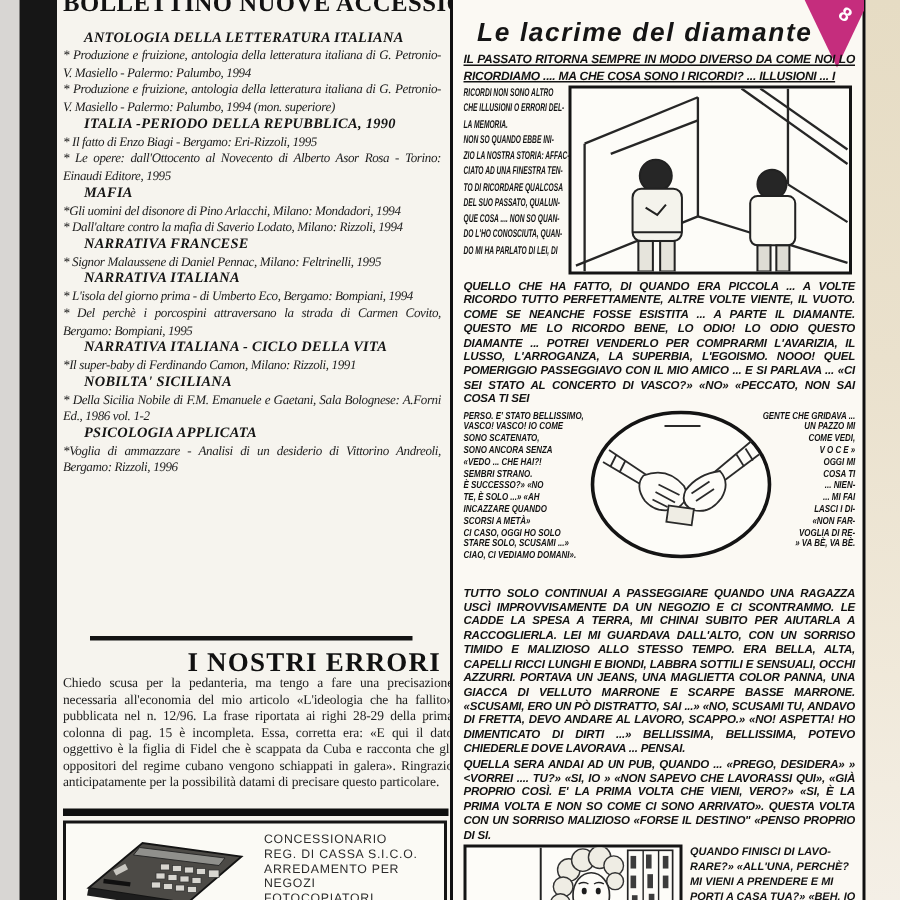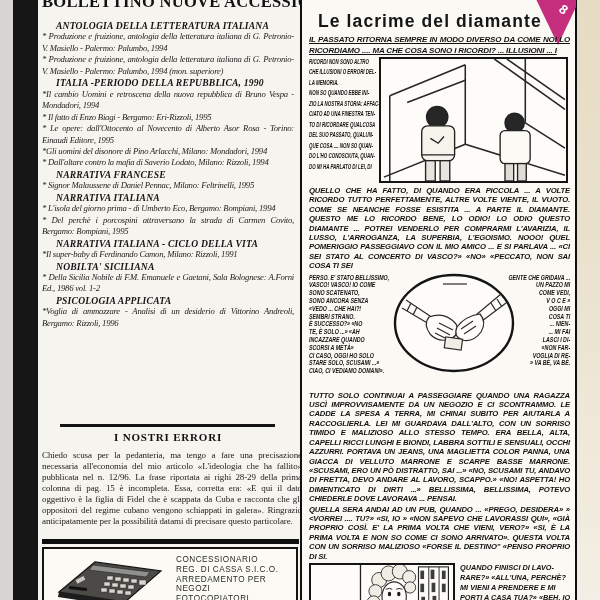--- a/index.html
+++ b/index.html
@@ -11,30 +11,30 @@
   #right-margin{left:576px;top:0;width:24px;height:600px;
     background:linear-gradient(180deg,#e6dcc4 0%,#eae1cd 40%,#f0e9da 75%,#f4efe6 100%);}
   
   #left-col{left:42px;top:0;width:254px;height:600px;}
   #masthead{top:-8px;left:0;width:260px;font-weight:bold;font-size:16.5px;letter-spacing:.3px;
     white-space:nowrap;color:#121212;}
   #books{top:20px;left:0;width:252px;}
   .sec-head{font-weight:bold;font-style:italic;font-size:9.6px;letter-spacing:.2px;line-height:11.45px;color:#141414;margin-left:14px;}
   .entry{font-style:italic;font-size:8.7px;letter-spacing:-.25px;line-height:11.45px;text-align:justify;color:#1c1c1c;}
   #errata-rule{top:424px;left:18px;width:215px;height:2.5px;background:#141414;}
-  #errata-head{top:431px;left:0;width:252px;text-align:center;font-weight:bold;font-size:11px;letter-spacing:.8px;color:#111;}
+  #errata-head{top:431px;left:0;width:252px;text-align:right;font-weight:bold;font-size:18px;letter-spacing:.8px;color:#111;}
   #errata-body{top:450px;left:0;width:260px;font-size:9px;letter-spacing:-.1px;line-height:11px;text-align:justify;color:#222;}
   #thick-bar{top:539px;left:0;width:257px;height:5px;background:#0e0e0e;}
   #ad-box{top:547px;left:0;width:256px;height:60px;border:2px solid #141414;background:#fbfaf5;box-sizing:border-box;}
   #ad-text{left:132px;top:6px;font-family:"Liberation Sans",sans-serif;font-size:8.2px;
     letter-spacing:.5px;line-height:9.8px;color:#2a2a2a;}
   
   #story-box{left:300px;top:-4px;width:277px;height:612px;border:2.5px solid #101010;
     background:#fbf9f3;box-sizing:border-box;font-family:"Liberation Sans",sans-serif;}
-  #story-title{left:16px;top:13px;font-weight:bold;font-size:17.5px;
+  #story-title{left:16px;top:13px;font-weight:bold;font-style:italic;font-size:17.5px;
     letter-spacing:1.1px;color:#151515;white-space:nowrap;}
   #corner{right:-1px;top:-1px;width:42px;height:50px;}
   #corner-number{right:8px;top:4px;color:#fff;font-weight:bold;font-size:13px;
     transform:rotate(38deg);font-family:"Liberation Sans",sans-serif;}
   #story-body{left:7px;top:37px;width:261px;color:#121212;font-weight:bold;font-style:italic;}
   .sp{font-size:7.7px;letter-spacing:-.15px;line-height:9.4px;text-align:justify;}
   #p1{font-size:8px;line-height:10.5px;text-decoration:underline;}
   #wrap1{display:flex;margin-top:1px;}
   #wrap1-left{width:68px;flex:none;overflow:visible;}
   #wrap1-left .inner{width:116px;transform:scaleX(0.59);transform-origin:0 0;
@@ -73,35 +73,35 @@
             <div class="entry">* Produzione e fruizione, antologia della letteratura italiana di G. Petronio-V. Masiello - Palermo: Palumbo, 1994</div>
 
             <div class="entry">* Produzione e fruizione, antologia della letteratura italiana di G. Petronio-V. Masiello - Palermo: Palumbo, 1994 (mon. superiore)</div>
           </div>
       </div>
 
       <div class="sec">
         <div class="sec-head">ITALIA -PERIODO DELLA REPUBBLICA, 1990</div>
         <div>
 
-            <div class="entry">*Il cambio Uomini e retroscena della nuova repubblica di Bruno Vespa - Mondadori, 1994</div>
 
             <div class="entry">* Il fatto di Enzo Biagi - Bergamo: Eri-Rizzoli, 1995</div>
           </div>
       </div>
 
 
       <div class="sec">
         <div>
 
             <div class="entry">* Le opere: dall'Ottocento al Novecento di Alberto Asor Rosa - Torino: Einaudi Editore, 1995</div>
           </div>
       </div>
 
       <div class="sec">
+        <div class="sec-head">MAFIA</div>
         <div>
 
             <div class="entry">*Gli uomini del disonore di Pino Arlacchi, Milano: Mondadori, 1994</div>
 
             <div class="entry">* Dall'altare contro la mafia di Saverio Lodato, Milano: Rizzoli, 1994</div>
           </div>
       </div>
 
       <div class="sec">
         <div class="sec-head">NARRATIVA FRANCESE</div>

